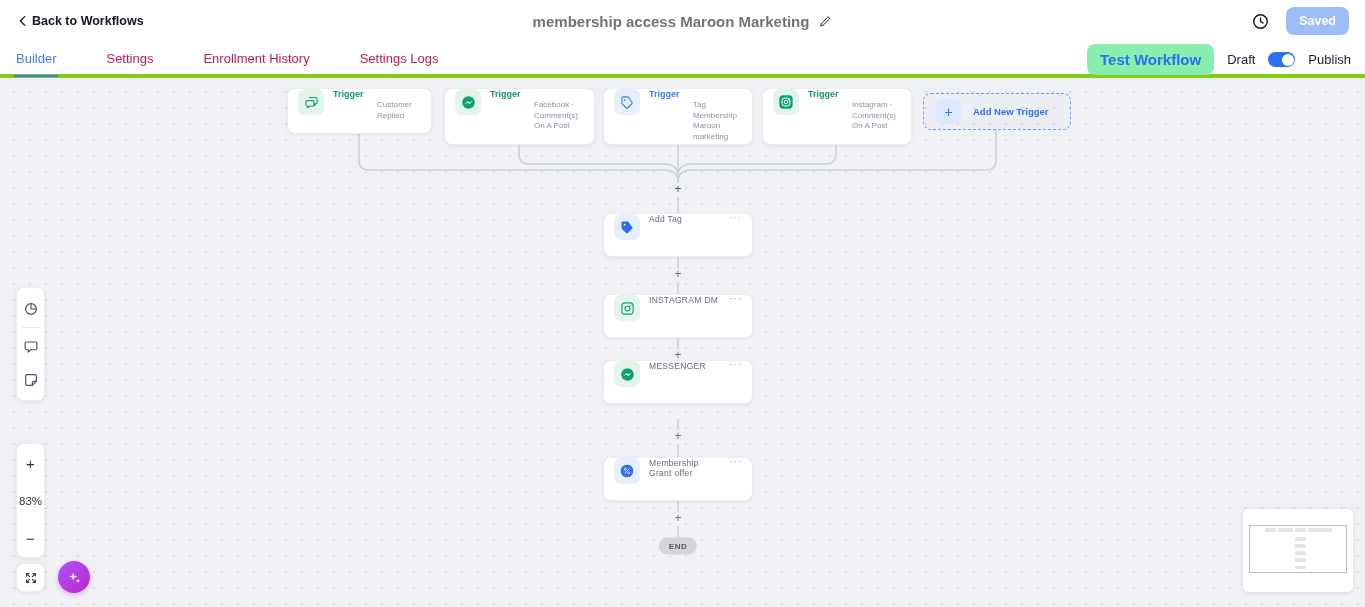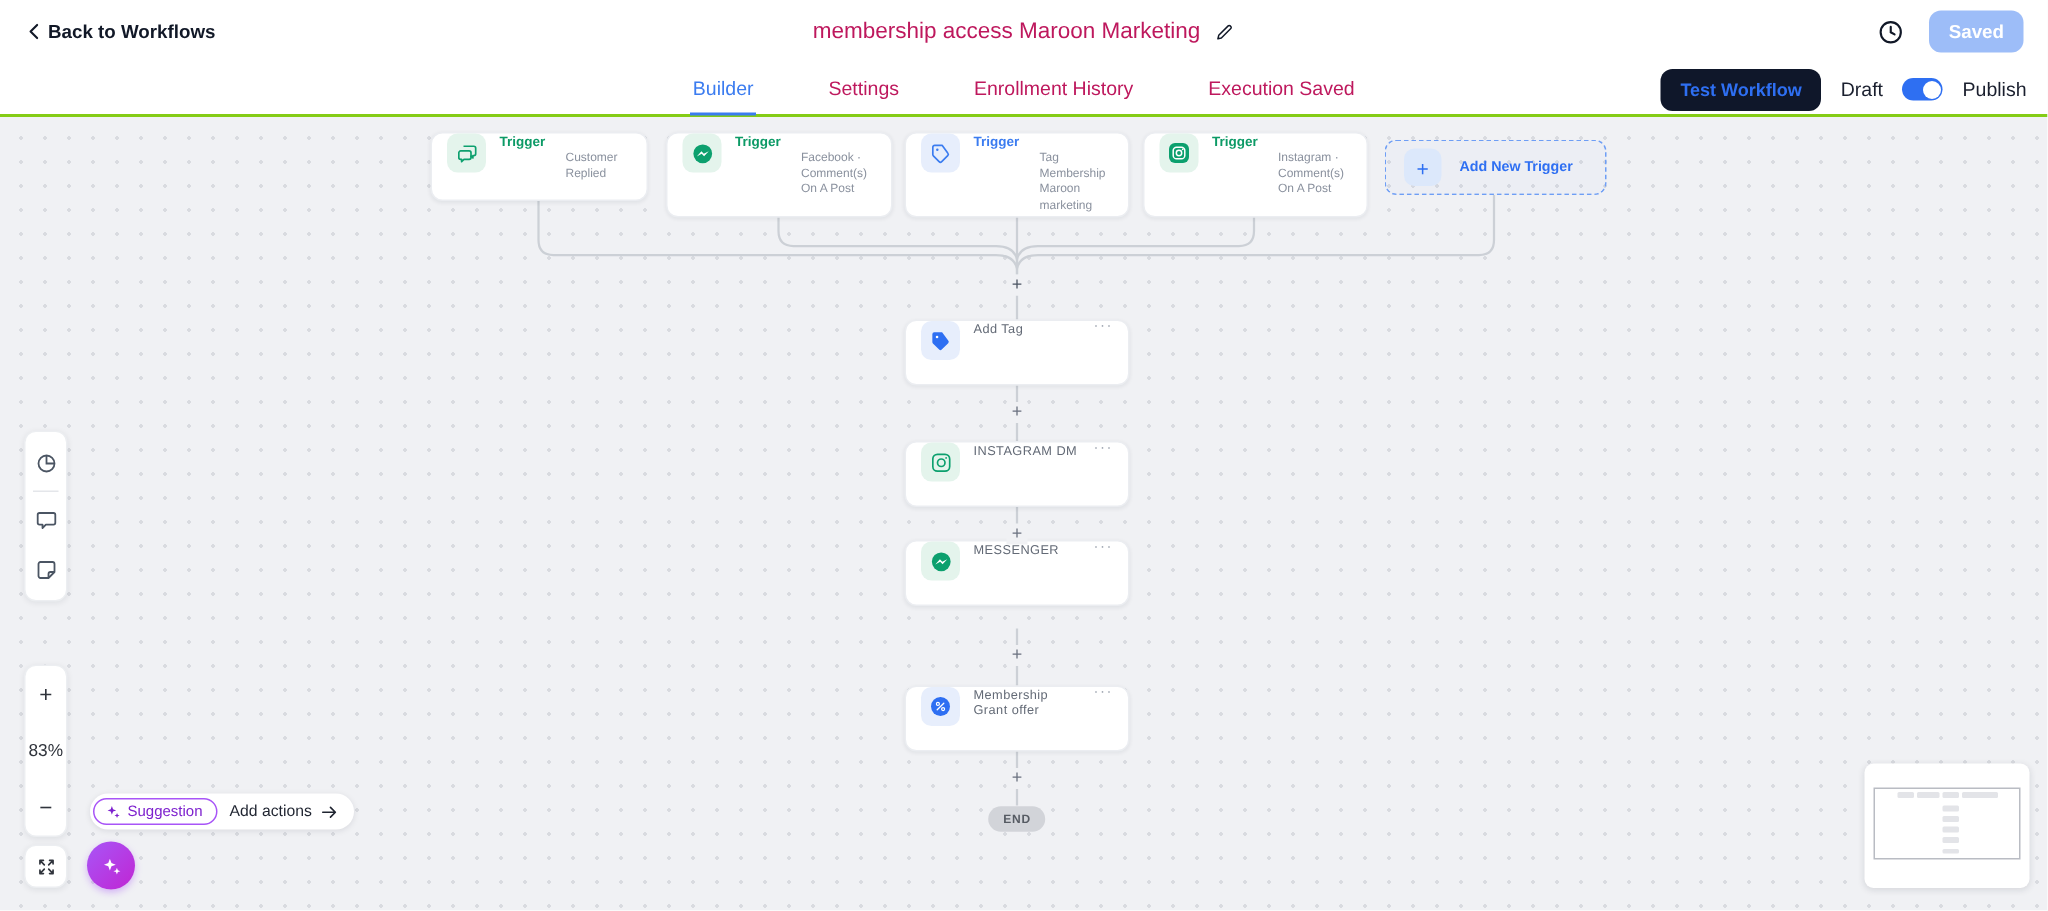--- a/index.html
+++ b/index.html
@@ -3,32 +3,32 @@
 <meta charset="utf-8">
 <style>
   * { box-sizing: border-box; margin: 0; padding: 0; }
   html,body { width:1365px; height:607px; overflow:hidden; font-family:"Liberation Sans", sans-serif; background:#fff; }
 
   
   .header { height:42px; background:#fff; display:flex; align-items:center; padding:0 16px; position:relative; }
   .back-btn { display:flex; align-items:center; gap:2px; cursor:pointer; }
   .back-btn span { font-size:12.5px; font-weight:700; color:#111827; }
   .title-wrap { position:absolute; left:50%; top:50%; transform:translate(-50%,-50%); display:flex; align-items:center; gap:9px; }
-  .title-wrap .title { font-size:15px; font-weight:400; color:#be185d; }
+  .title-wrap .title { font-size:15px; font-weight:700; color:#737373; }
   .header-right { margin-left:auto; display:flex; align-items:center; gap:16px; }
   .icon-btn { background:none; border:none; cursor:pointer; display:flex; align-items:center; }
   .saved-btn { background:#9dbdf8; color:#fff; font-size:12.5px; font-weight:600; border:none; border-radius:8px; padding:7px 13px; cursor:default; font-family:inherit; }
 
   
-  .tabbar { height:36px; background:#fff; border-bottom:2px solid #84cc16; display:flex; justify-content:center; position:relative; }
+  .tabbar { height:36px; background:#fff; border-bottom:4px solid #84cc16; display:flex; justify-content:flex-start; position:relative;padding-left:14px; }
   .tabs { display:flex; gap:46px; }
   .tab { font-size:13px; color:#be185d; display:flex; align-items:center; height:35px; border-bottom:2px solid transparent; cursor:pointer; padding:0 2px; }
   .tab.active { color:#3b7cf0; border-bottom-color:#3b7cf0; font-weight:500; }
   .tabbar-right { position:absolute; right:14px; top:0; height:35px; display:flex; align-items:center; gap:13px; }
-  .test-workflow { background:#0f172a; color:#2e6ff2; font-size:12px; font-weight:600; border:none; border-radius:8px; padding:7px 13px; cursor:pointer; font-family:inherit; }
+  .test-workflow { background:#86efac; color:#2e6ff2; font-size:15px; font-weight:600; border:none; border-radius:8px; padding:7px 13px; cursor:pointer; font-family:inherit; }
   .toggle-label { font-size:13px; color:#1a1f2e; }
   .toggle { width:27px; height:15px; background:#2e6ff2; border-radius:8px; position:relative; cursor:pointer; }
   .toggle .knob { position:absolute; right:1.5px; top:1.5px; width:12px; height:12px; background:#fff; border-radius:50%; }
 
   
   .canvas { position:relative; width:1365px; height:529px; background-color:#f0f1f4;
             background-image:radial-gradient(circle, #d9dbe0 1.1px, transparent 1.1px);
             background-size:16px 16px; background-position:6px 6px; }
   .edges { position:absolute; left:0; top:0; pointer-events:none; }
 
@@ -110,21 +110,21 @@
     </button>
     <button class="saved-btn">Saved</button>
   </div>
 </div>
 
 <div class="tabbar">
   <div class="tabs">
     <div class="tab active">Builder</div>
     <div class="tab">Settings</div>
     <div class="tab">Enrollment History</div>
-    <div class="tab">Execution Saved</div>
+    <div class="tab">Settings Logs</div>
   </div>
   <div class="tabbar-right">
     <button class="test-workflow">Test Workflow</button>
     <span class="toggle-label">Draft</span>
     <div class="toggle">
         <div class="knob"></div>
       </div>
     <span class="toggle-label">Publish</span>
   </div>
 </div>
@@ -287,35 +287,20 @@
     <div class="zbtn">+</div>
     <div class="zlevel">83%</div>
     <div class="zbtn">−</div>
   </div>
   <div class="fullscreen-btn">
     <svg width="14" height="14" viewBox="0 0 24 24" fill="none" stroke="#30343c" stroke-width="1.9" stroke-linecap="round" stroke-linejoin="round">
         <path d="M9.5 9.5 4.5 4.5M4.5 8.5v-4h4M14.5 9.5l5-5M15.5 4.5h4v4M9.5 14.5l-5 5M4.5 15.5v4h4M14.5 14.5l5 5M19.5 15.5v4h-4"></path>
       </svg>
   </div>
 
-  <div class="suggest-bar">
-    <div class="suggest-pill">
-      <svg width="11" height="11" viewBox="0 0 24 24" fill="#7e22ce">
-          <path d="M10 3l1.7 4.6L16.3 9.3l-4.6 1.7L10 15.6 8.3 11 3.7 9.3 8.3 7.6z"></path>
-          <path d="M17.5 13l1 2.7 2.7 1-2.7 1-1 2.7-1-2.7-2.7-1 2.7-1z"></path>
-        </svg>
-      <span>Suggestion</span>
-    </div>
-    <div class="add-actions">
-      <span>Add actions</span>
-      <svg width="13" height="13" viewBox="0 0 24 24" fill="none" stroke="#1f2430" stroke-width="2" stroke-linecap="round" stroke-linejoin="round">
-          <path d="M4 12h15M13.5 6l6 6-6 6"></path>
-        </svg>
-    </div>
-  </div>
 
   <button class="magic-btn">
     <svg width="15" height="15" viewBox="0 0 24 24" fill="#fff">
         <path d="M10 4l1.7 4.6L16.3 10.3l-4.6 1.7L10 16.6 8.3 12 3.7 10.3 8.3 8.6z"></path>
         <path d="M17.5 13.5l1 2.7 2.7 1-2.7 1-1 2.7-1-2.7-2.7-1 2.7-1z"></path>
       </svg>
   </button>
 
   <div class="minimap">
     <div class="viewport"></div>

